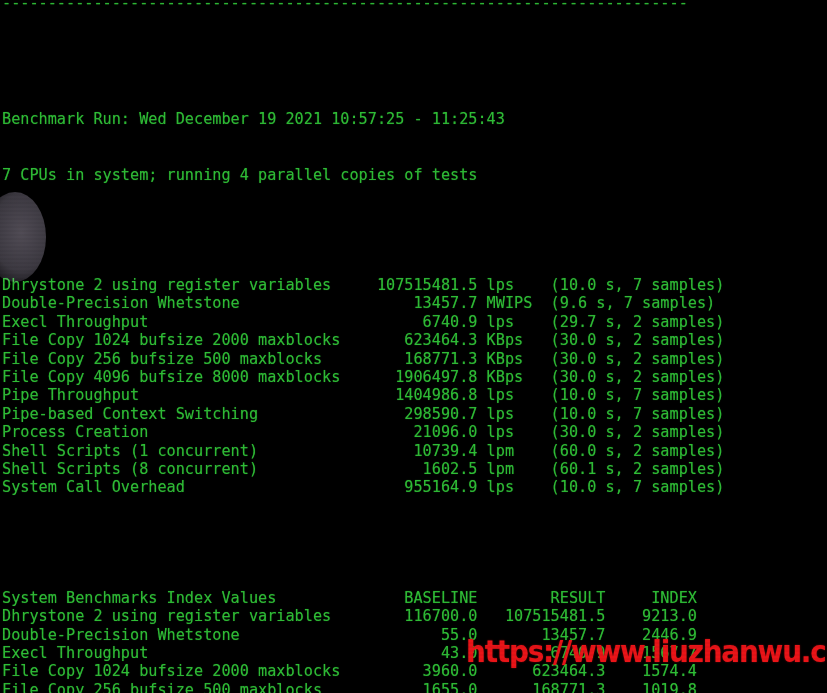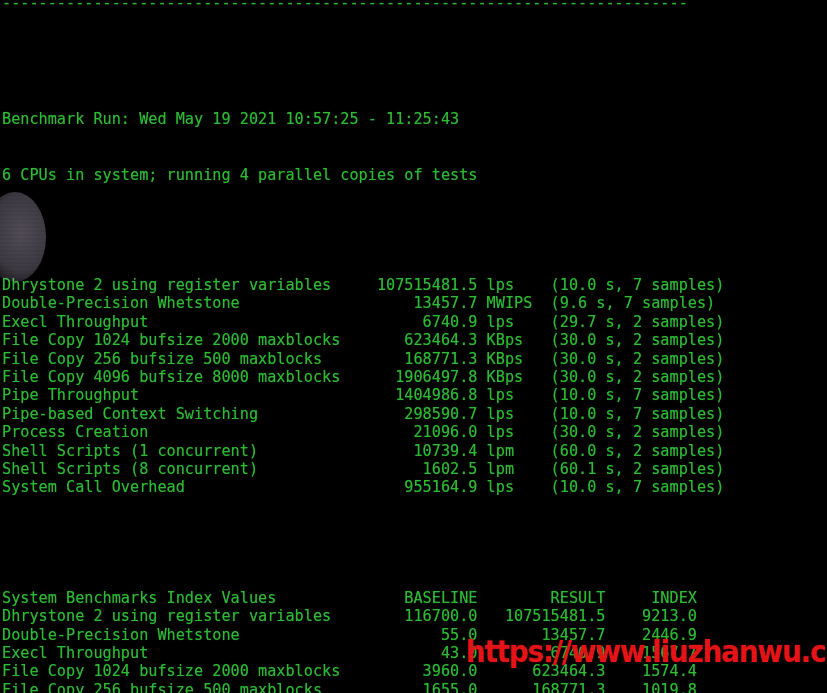--- a/index.html
+++ b/index.html
@@ -91,22 +91,22 @@
       rgba(0,0,0,0) 4px);
     opacity: 0.55;
   }
 </style>
 </head>
 <body>
 
 <div id="terminal">
   <div class="topline">---------------------------------------------------------------------------</div>
   <div class="blank"></div>
-  <span class="line">Benchmark Run: Wed May 19 2021 10:57:25 - 11:25:43</span>
-  <span class="line">6 CPUs in system; running 4 parallel copies of tests</span>
+  <span class="line">Benchmark Run: Wed December 19 2021 10:57:25 - 11:25:43</span>
+  <span class="line">7 CPUs in system; running 4 parallel copies of tests</span>
   <div class="blank"></div>
   <div id="raw-results"><span class="line">Dhrystone 2 using register variables     107515481.5 lps    (10.0 s, 7 samples)</span><span class="line">Double-Precision Whetstone                   13457.7 MWIPS  (9.6 s, 7 samples)</span><span class="line">Execl Throughput                              6740.9 lps    (29.7 s, 2 samples)</span><span class="line">File Copy 1024 bufsize 2000 maxblocks       623464.3 KBps   (30.0 s, 2 samples)</span><span class="line">File Copy 256 bufsize 500 maxblocks         168771.3 KBps   (30.0 s, 2 samples)</span><span class="line">File Copy 4096 bufsize 8000 maxblocks      1906497.8 KBps   (30.0 s, 2 samples)</span><span class="line">Pipe Throughput                            1404986.8 lps    (10.0 s, 7 samples)</span><span class="line">Pipe-based Context Switching                298590.7 lps    (10.0 s, 7 samples)</span><span class="line">Process Creation                             21096.0 lps    (30.0 s, 2 samples)</span><span class="line">Shell Scripts (1 concurrent)                 10739.4 lpm    (60.0 s, 2 samples)</span><span class="line">Shell Scripts (8 concurrent)                  1602.5 lpm    (60.1 s, 2 samples)</span><span class="line">System Call Overhead                        955164.9 lps    (10.0 s, 7 samples)</span></div>
   <div class="blank"></div>
   <div id="index-block"><span class="line">System Benchmarks Index Values              BASELINE        RESULT     INDEX</span><span class="line">Dhrystone 2 using register variables        116700.0   107515481.5    9213.0</span><span class="line">Double-Precision Whetstone                      55.0       13457.7    2446.9</span><span class="line">Execl Throughput                                43.0        6740.9    1567.7</span><span class="line">File Copy 1024 bufsize 2000 maxblocks         3960.0      623464.3    1574.4</span><span class="line">File Copy 256 bufsize 500 maxblocks           1655.0      168771.3    1019.8</span></div>
 </div>
 
 <div id="smudge"></div>
 
 <div id="watermark">https://www.liuzhanwu.cn</div>
 

